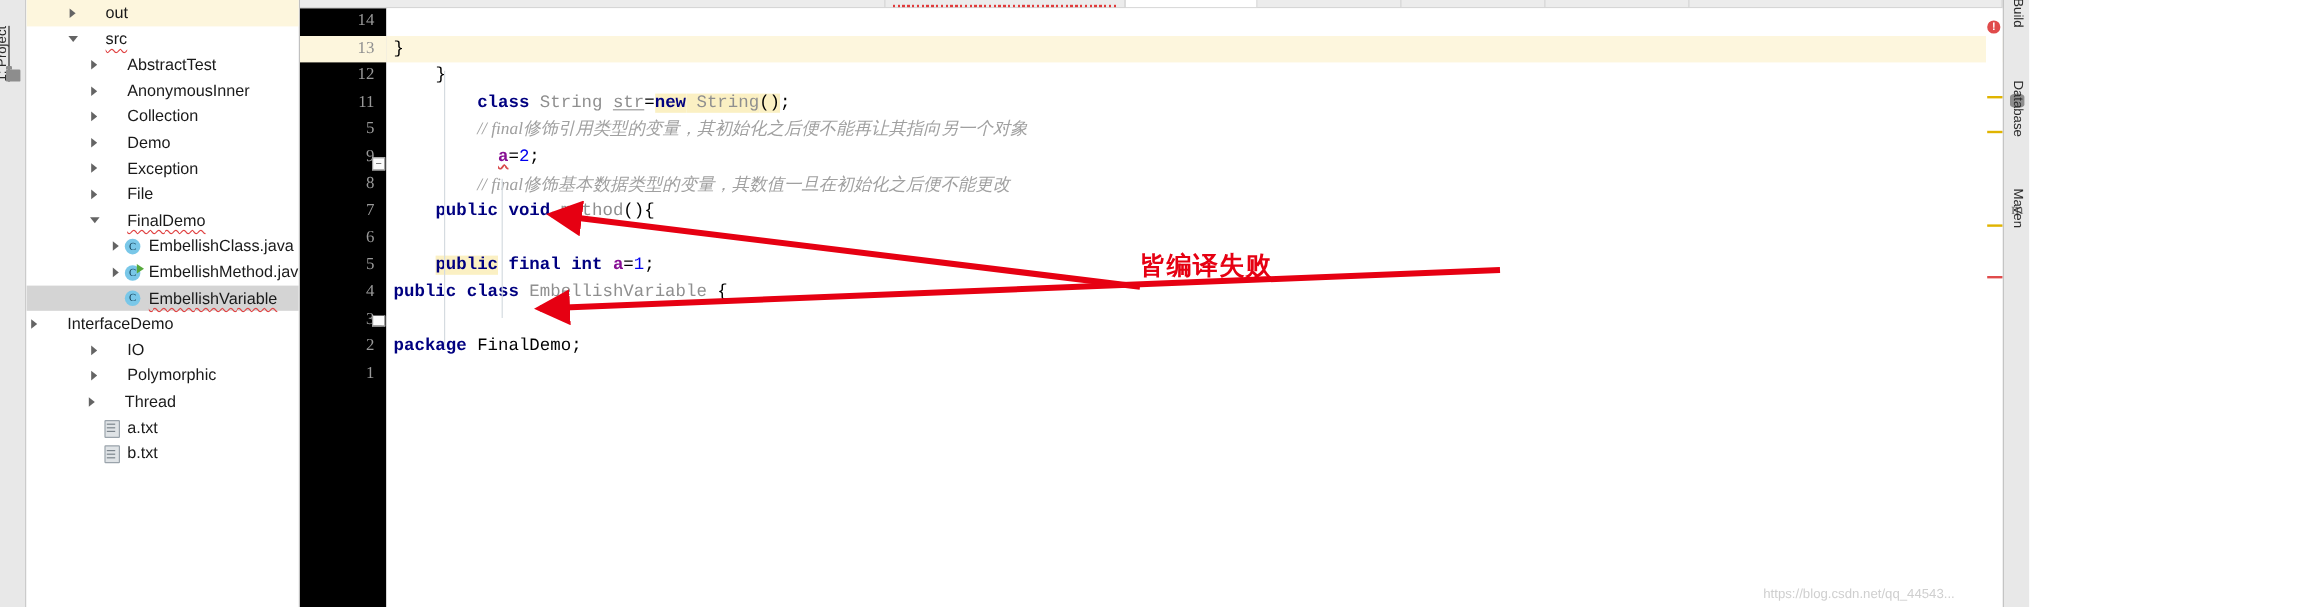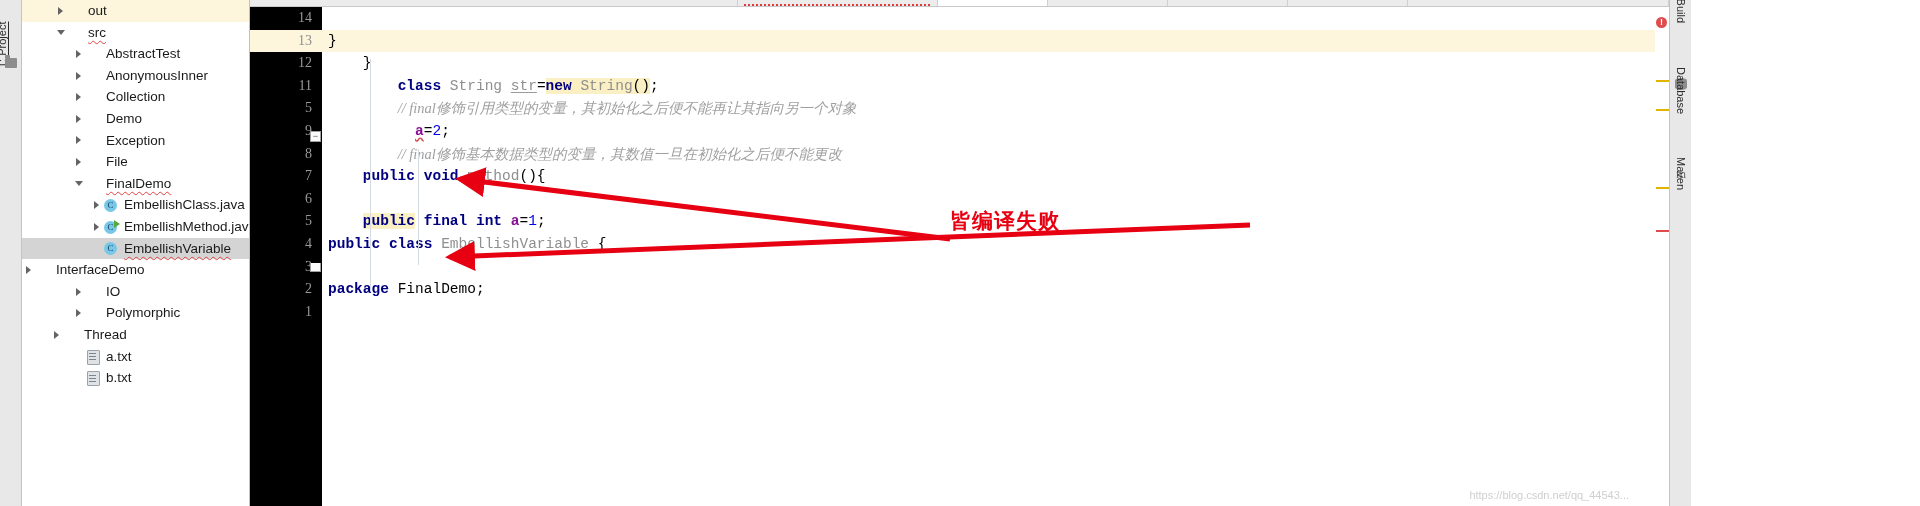--- a/index.html
+++ b/index.html
@@ -527,21 +527,21 @@
         </div>
         <div class="tree-row" style="padding-left: 50px;">
           <span class="arrow ">
             <i></i>
           </span>
           <span class="ic folder-grey">
             <span class="dot"></span>
           </span>
           <span class="tname">Polymorphic</span>
         </div>
-        <div class="tree-row" style="padding-left: 28px;">
+        <div class="tree-row" style="padding-left: 48px;">
           <span class="arrow ">
             <i></i>
           </span>
           <span class="ic folder-grey">
             <span class="dot"></span>
           </span>
           <span class="tname">Thread</span>
         </div>
         <div class="tree-row" style="padding-left: 50px;">
           <span class="arrow none">

